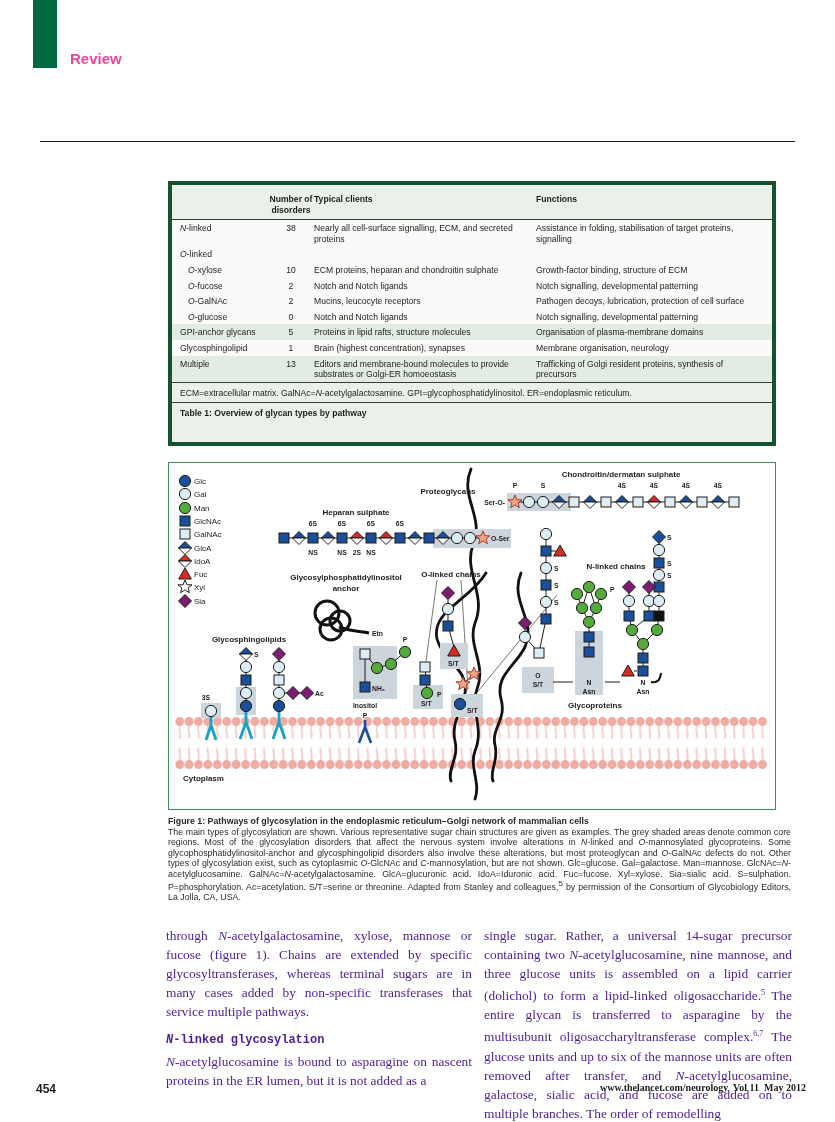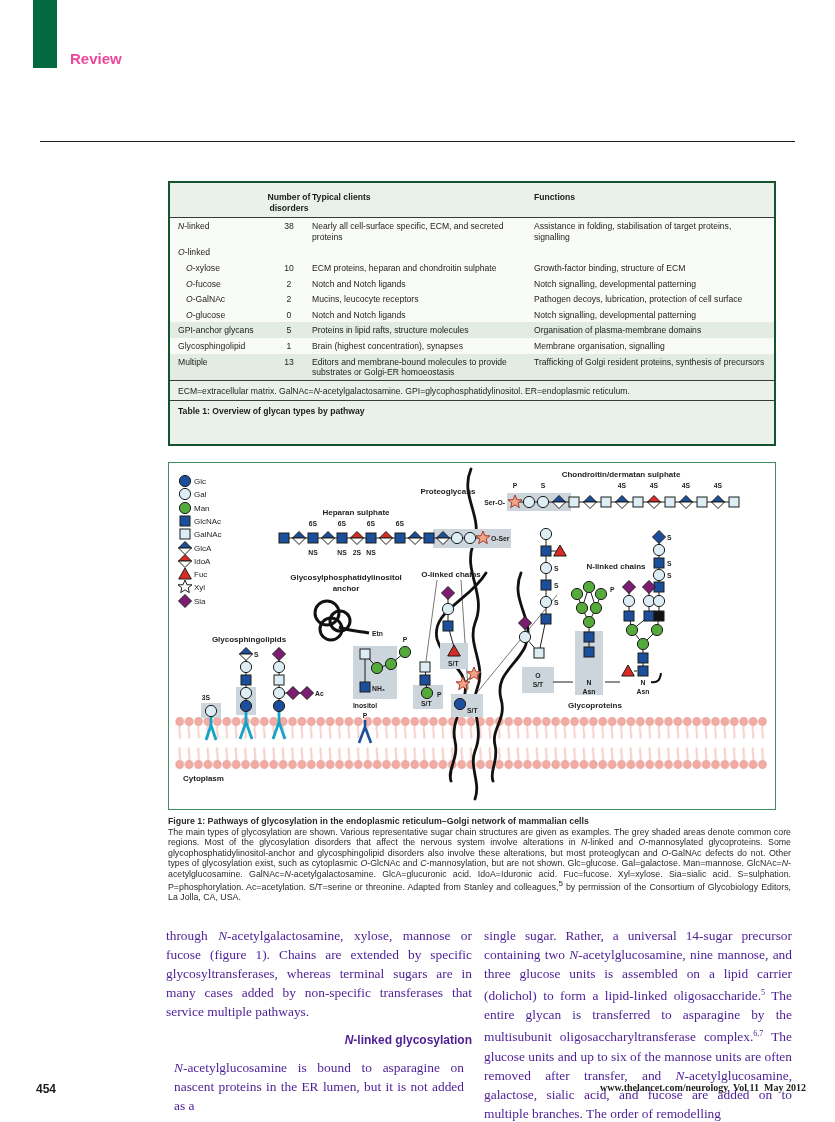--- a/index.html
+++ b/index.html
@@ -5,21 +5,21 @@
   html,body{margin:0;padding:0;background:#fff;}
   #page{position:relative;width:835px;height:1122px;background:#fff;
         font-family:"Liberation Sans",sans-serif;color:#1d1d1b;overflow:hidden;}
   .abs{position:absolute;}
   
   #brandbar{left:33px;top:0;width:24px;height:68px;background:#00693f;}
   #review{left:70px;top:50px;font-size:15px;font-weight:bold;color:#ec4899;}
   #toprule{left:40px;top:141px;width:755px;height:1.3px;background:#1d1d1b;}
   
   #tablebox{left:168px;top:181px;width:608px;height:265px;background:#e9f1ea;
-            border:2px solid #14532d;box-sizing:border-box;font-size:8.6px;line-height:10.6px;overflow:hidden;}
+            border:4px solid #14532d;box-sizing:border-box;font-size:8.6px;line-height:10.6px;overflow:hidden;}
   .trow{display:flex;padding:3px 8px 2px 8px;}
   .trow.white{background:#f9fbf8;}
   .trow.green{background:#e2ece3;}
   .c1{width:88px;flex:none;}
   .c2{width:46px;flex:none;text-align:center;}
   .c3{width:222px;flex:none;padding-right:10px;box-sizing:border-box;}
   .c4{flex:1;}
   .hdr{font-weight:bold;}
   #thead{padding-top:9px;padding-bottom:4px;border-bottom:1px solid #3a3a3a;background:#e9f1ea;}
   .sub .c1{padding-left:8px;box-sizing:border-box;}
@@ -38,22 +38,22 @@
   .st{stroke:#1d1d1b;stroke-width:1;}
   .core{fill:#ccd5dc;}
   .conn{stroke:#1d1d1b;stroke-width:1;fill:none;}
   .squig{stroke:#111;stroke-width:2.8;fill:none;stroke-linecap:round;}
   .ptr{stroke:#1d1d1b;stroke-width:0.6;fill:none;}
   
   .bodycol{font-family:"Liberation Serif",serif;font-size:13.4px;line-height:19px;
            text-align:justify;color:#4c1d95;}
   #colL{left:166px;top:926px;width:306px;}
   #colR{left:484px;top:926px;width:308px;}
-  .bhead{font-family:Liberation Sans, sans-serif;font-size:12px;font-weight:bold;
-         margin:10px 0 2px 0;text-align:right;}
+  .bhead{font-family:Liberation Mono, monospace;font-size:12px;font-weight:bold;
+         margin:10px 0 2px 0;text-align:left;}
   sup{font-size:8px;}
   
   #pgnum{left:36px;top:1082px;font-size:12px;font-weight:bold;}
   #footr{right:29px;top:1082px;font-size:10px;font-weight:bold;white-space:pre;font-family:Liberation Serif, serif;}
 </style>
 </head>
 <body>
 
 <div id="page">
 
@@ -64,21 +64,21 @@
   <div class="abs" id="tablebox">
     <div class="trow hdr" id="thead">
       <div class="c1"></div>
       <div class="c2">Number of disorders</div>
       <div class="c3">Typical clients</div>
       <div class="c4">Functions</div>
     </div>
     <div class="trow white">
       <div class="c1"><i>N</i>-linked</div>
       <div class="c2">38</div>
-      <div class="c3">Nearly all cell-surface specific, ECM, and secreted proteins</div>
+      <div class="c3">Nearly all cell-surface signalling, ECM, and secreted proteins</div>
       <div class="c4">Assistance in folding, stabilisation of target proteins, signalling</div>
     </div>
     <div class="trow white">
       <div class="c1"><i>O</i>-linked</div>
       <div class="c2"></div>
       <div class="c3"></div>
       <div class="c4"></div>
     </div>
     <div class="trow white sub">
       <div class="c1"><i>O</i>-xylose</div>
@@ -107,21 +107,21 @@
     <div class="trow green">
       <div class="c1">GPI-anchor glycans</div>
       <div class="c2">5</div>
       <div class="c3">Proteins in lipid rafts, structure molecules</div>
       <div class="c4">Organisation of plasma-membrane domains</div>
     </div>
     <div class="trow white">
       <div class="c1">Glycosphingolipid</div>
       <div class="c2">1</div>
       <div class="c3">Brain (highest concentration), synapses</div>
-      <div class="c4">Membrane organisation, signalling</div>
+      <div class="c4">Membrane organisation, neurology</div>
     </div>
     <div class="trow green">
       <div class="c1">Multiple</div>
       <div class="c2">13</div>
       <div class="c3">Editors and membrane-bound molecules to provide substrates or Golgi-ER homoeostasis</div>
       <div class="c4">Trafficking of Golgi resident proteins, synthesis of precursors</div>
     </div>
     <div id="tfoot">ECM=extracellular matrix. GalNAc=<i>N</i>-acetylgalactosamine. GPI=glycophosphatidylinositol. ER=endoplasmic reticulum.</div>
     <div id="tcap">Table 1: Overview of glycan types by pathway</div>
   </div>
@@ -425,21 +425,21 @@
   </div>
 
   <div class="abs" id="figcap">
     <div class="capt">Figure 1: Pathways of glycosylation in the endoplasmic reticulum–Golgi network of mammalian cells</div>
     <div class="capb">The main types of glycosylation are shown. Various representative sugar chain structures are given as examples. The grey shaded areas denote common core regions. Most of the glycosylation disorders that affect the nervous system involve alterations in <i>N</i>-linked and <i>O</i>-mannosylated glycoproteins. Some glycophosphatidylinositol-anchor and glycosphingolipid disorders also involve these alterations, but most proteoglycan and <i>O</i>-GalNAc defects do not. Other types of glycosylation exist, such as cytoplasmic <i>O</i>-GlcNAc and <i>C</i>-mannosylation, but are not shown. Glc=glucose. Gal=galactose. Man=mannose. GlcNAc=<i>N</i>-acetylglucosamine. GalNAc=<i>N</i>-acetylgalactosamine. GlcA=glucuronic acid. IdoA=Iduronic acid. Fuc=fucose. Xyl=xylose. Sia=sialic acid. S=sulphation. P=phosphorylation. Ac=acetylation. S/T=serine or threonine. Adapted from Stanley and colleagues,<sup>5</sup> by permission of the Consortium of Glycobiology Editors, La Jolla, CA, USA.</div>
   </div>
 
   <div class="abs bodycol" id="colL">
     <p style="margin:0">through <i>N</i>-acetylgalactosamine, xylose, mannose or fucose (figure 1). Chains are extended by specific glycosyltransferases, whereas terminal sugars are in many cases added by non-specific transferases that service multiple pathways.</p>
     <p class="bhead"><i>N</i>-linked glycosylation</p>
-    <p style="margin:8px"><i>N</i>-acetylglucosamine is bound to asparagine on nascent proteins in the ER lumen, but it is not added as a</p>
+    <p style="margin:0"><i>N</i>-acetylglucosamine is bound to asparagine on nascent proteins in the ER lumen, but it is not added as a</p>
   </div>
   <div class="abs bodycol" id="colR">
     <p style="margin:0">single sugar. Rather, a universal 14-sugar precursor containing two <i>N</i>-acetylglucosamine, nine mannose, and three glucose units is assembled on a lipid carrier (dolichol) to form a lipid-linked oligosaccharide.<sup>5</sup> The entire glycan is transferred to asparagine by the multisubunit oligosaccharyltransferase complex.<sup>6,7</sup> The glucose units and up to six of the mannose units are often removed after transfer, and <i>N</i>-acetylglucosamine, galactose, sialic acid, and fucose are added on to multiple branches. The order of remodelling</p>
   </div>
 
   <div class="abs" id="pgnum">454</div>
   <div class="abs" id="footr">www.thelancet.com/neurology  Vol 11  May 2012</div>
 
 </div>
 

